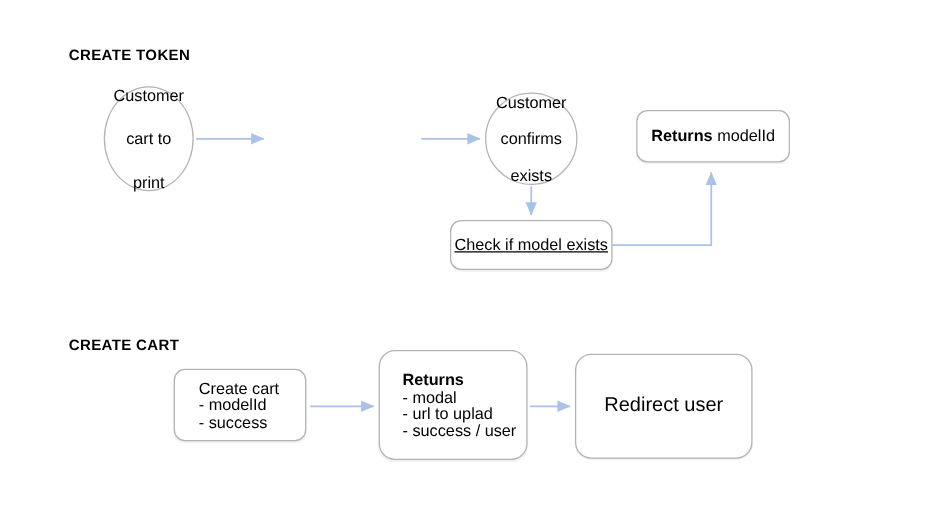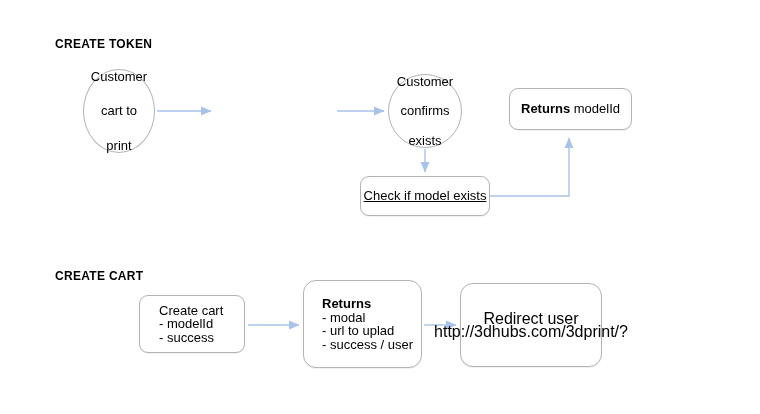--- a/index.html
+++ b/index.html
@@ -108,16 +108,15 @@
 
   <div class="node rect-lg left-text" style="left:303px; top:280px; width:119px; height:88px; padding-left:18px;">
     <div class="ln bold">Returns</div>
     <div class="ln">- modal</div>
     <div class="ln">- url to uplad</div>
     <div class="ln">- success / user</div>
   </div>
 
   <div class="node rect-lg" style="left:460px; top:283px; width:142px; height:84px; font-size:16px;">
     <div class="ln">Redirect user</div>
-    <div class="ln">http://3dhubs.com/3dprint/?</div>
   </div>
 
 </div>
 
 </body></html>

